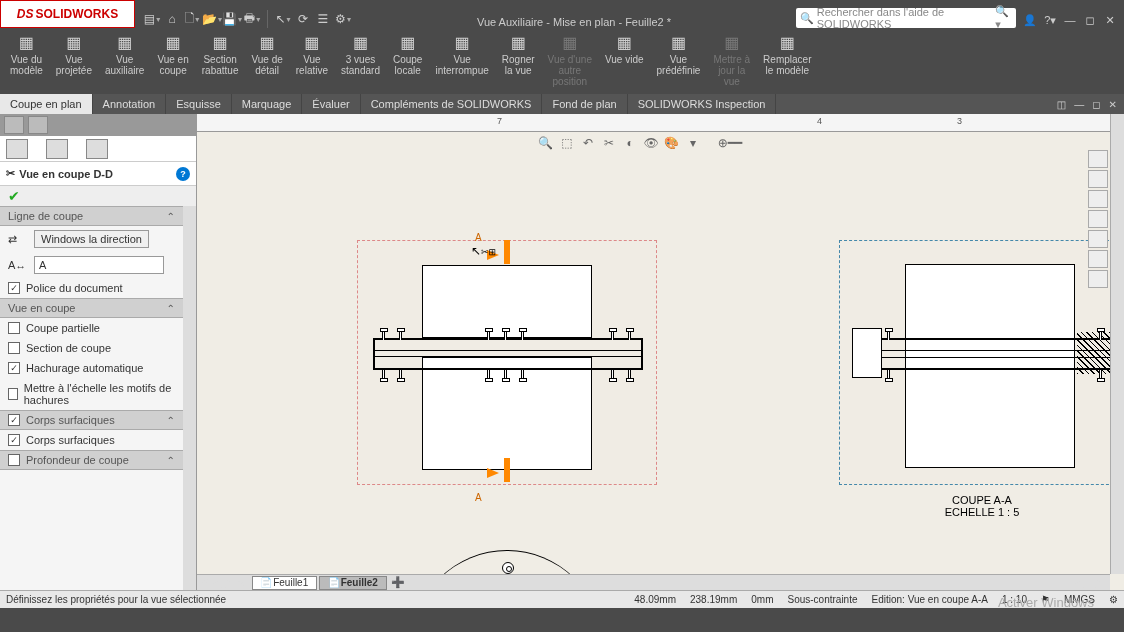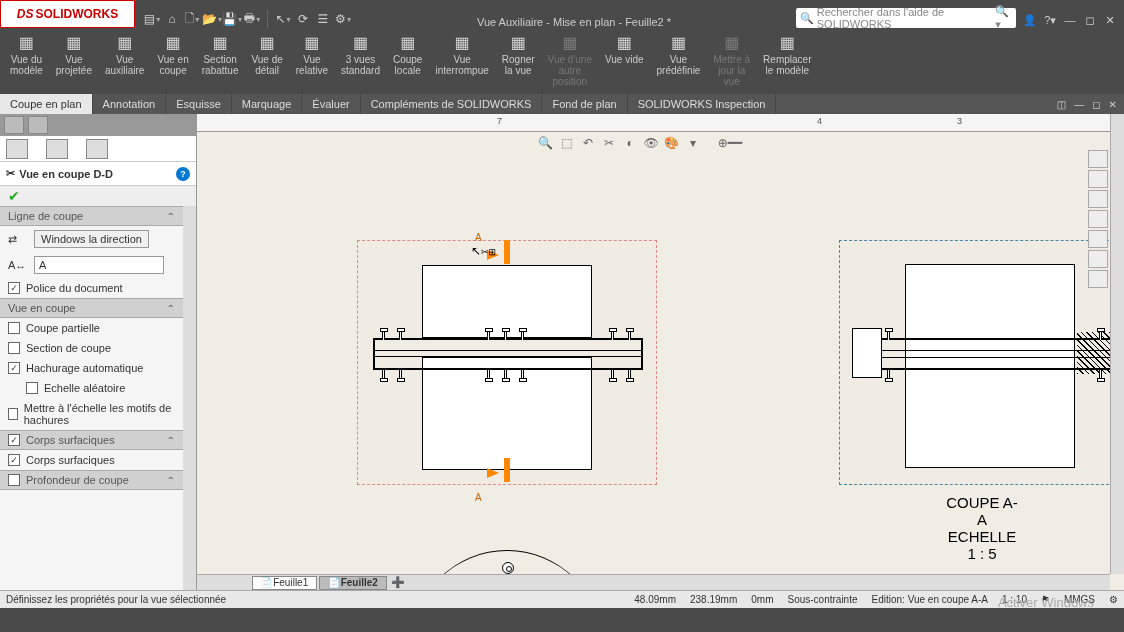--- a/index.html
+++ b/index.html
@@ -71,21 +71,21 @@
 
 
 .right-strip { position: absolute; right: 14px; top: 18px; width: 22px; display: flex; flex-direction: column; gap: 2px; z-index: 5; }
 .right-strip span { width: 20px; height: 18px; background: #eee; border: 1px solid #aaa; }
 
 
 .view-box { position: absolute; border: 1px dashed #d88; background: rgba(255,230,220,0.05); }
 .view-box.blue { border: 1px dashed #48a; }
 .draw-rect { position: absolute; border: 1.5px solid #000; background: #fff; }
 .draw-line { position: absolute; background: #000; }
-.coupe-label { position: absolute; color: #000; font-size: 15px; text-align: center; }
+.coupe-label { position: absolute; color: #000; font-size: 11px; text-align: center; }
 .section-marker { position: absolute; width: 6px; height: 24px; background: #f80; }
 .section-arrow { position: absolute; width: 0; height: 0; border-top: 5px solid transparent; border-bottom: 5px solid transparent; border-left: 12px solid #f80; }
 .a-label { position: absolute; color: #c60; font-size: 10px; }
 .cursor-arrow { position: absolute; font-size: 12px; color: #000; z-index: 10; }
 .bolt { position: absolute; }
 .bolt .head { width: 8px; height: 4px; background: #fff; border: 1px solid #000; }
 .bolt .shaft { width: 3px; height: 8px; background: #fff; border-left: 1px solid #000; border-right: 1px solid #000; margin-left: 2px; }
 .circ-bolt { position: absolute; width: 12px; height: 12px; border: 1.5px solid #000; border-radius: 50%; background: #fff; }
 .circ-bolt::after { content: ""; position: absolute; width: 4px; height: 4px; border: 1px solid #000; border-radius: 50%; top: 3px; left: 3px; }
 .arc-line { position: absolute; border: 1.5px solid #000; border-radius: 50%; background: none; }
@@ -263,24 +263,20 @@
             <span>Coupe partielle</span>
           </div>
         <div class="lp-row">
             <span class="lp-check"></span>
             <span>Section de coupe</span>
           </div>
         <div class="lp-row">
             <span class="lp-check">✓</span>
             <span>Hachurage automatique</span>
           </div>
-        <div class="lp-row" style="padding-left:26px;">
-            <span class="lp-check"></span>
-            <span>Echelle aléatoire</span>
-          </div>
         <div class="lp-row">
             <span class="lp-check"></span>
             <span>Mettre à l'échelle les motifs de hachures</span>
           </div>
 
         <div class="lp-section-hdr">
           <span class="lp-check" style="margin-right:6px;">✓</span>
           <span>Corps surfaciques</span>
             <span class="chev">⌃</span>
         </div>

